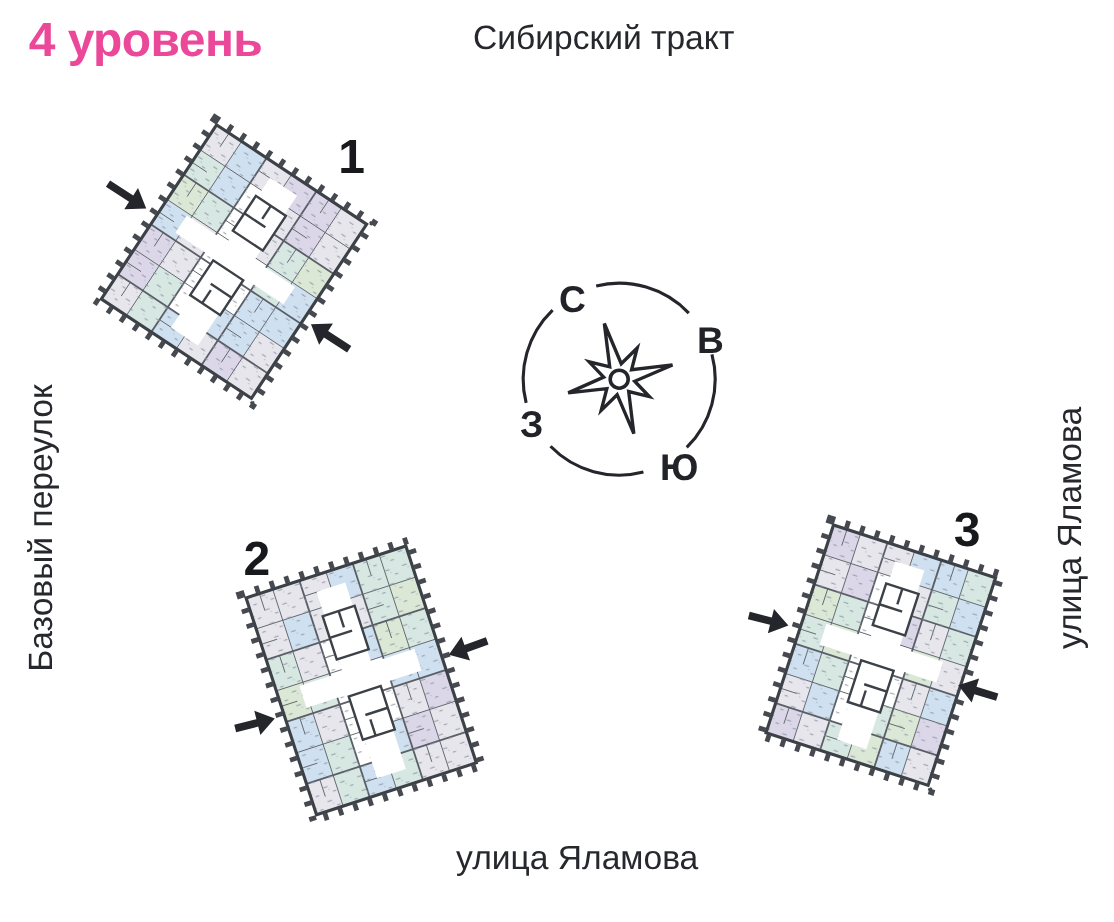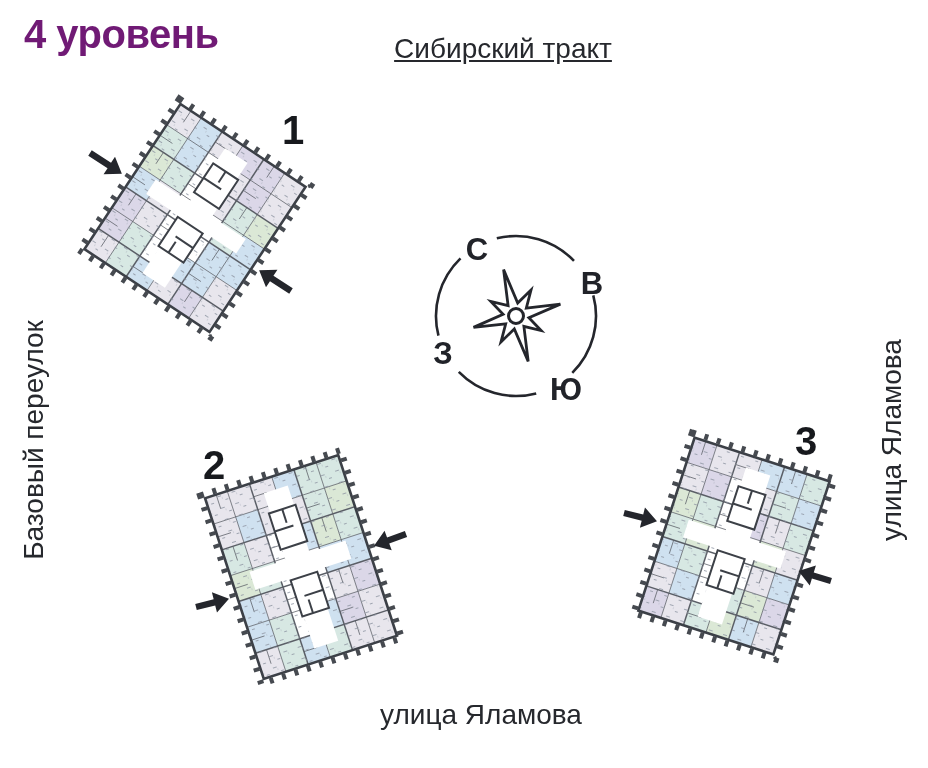--- a/index.html
+++ b/index.html
@@ -1,21 +1,21 @@
 <!DOCTYPE html>
 <html><head>
 <meta charset="utf-8">
 <style>
   html,body{margin:0;padding:0;background:#ffffff;}
   .canvas{position:relative;width:928px;height:768px;background:#ffffff;overflow:hidden;
           font-family:"Liberation Sans", sans-serif;color:#26282d;}
   .page-title{position:absolute;left:24px;top:12px;font-size:40px;font-weight:700;
-              letter-spacing:-0.5px;color:#701a75;white-space:nowrap;}
+              letter-spacing:-0.5px;color:#ec4899;white-space:nowrap;}
   .street{position:absolute;font-size:28px;color:#26282d;white-space:nowrap;}
-  .street-top{left:503px;top:33px;transform:translateX(-50%);text-decoration:underline;}
+  .street-top{left:503px;top:16px;transform:translateX(-50%);}
   .street-bottom{left:481px;top:699px;transform:translateX(-50%);}
   .street-left{left:34px;top:440px;transform:translate(-50%,-50%) rotate(-90deg);}
   .street-right{left:892px;top:440px;transform:translate(-50%,-50%) rotate(-90deg);}
   svg{position:absolute;left:0;top:0;}
   text.bnum{font-family:"Liberation Sans",sans-serif;font-size:40px;font-weight:700;fill:#17191d;}
   text.cdir{font-family:"Liberation Sans",sans-serif;font-size:31px;font-weight:700;fill:#212329;}
 </style>
 </head>
 <body>
 

